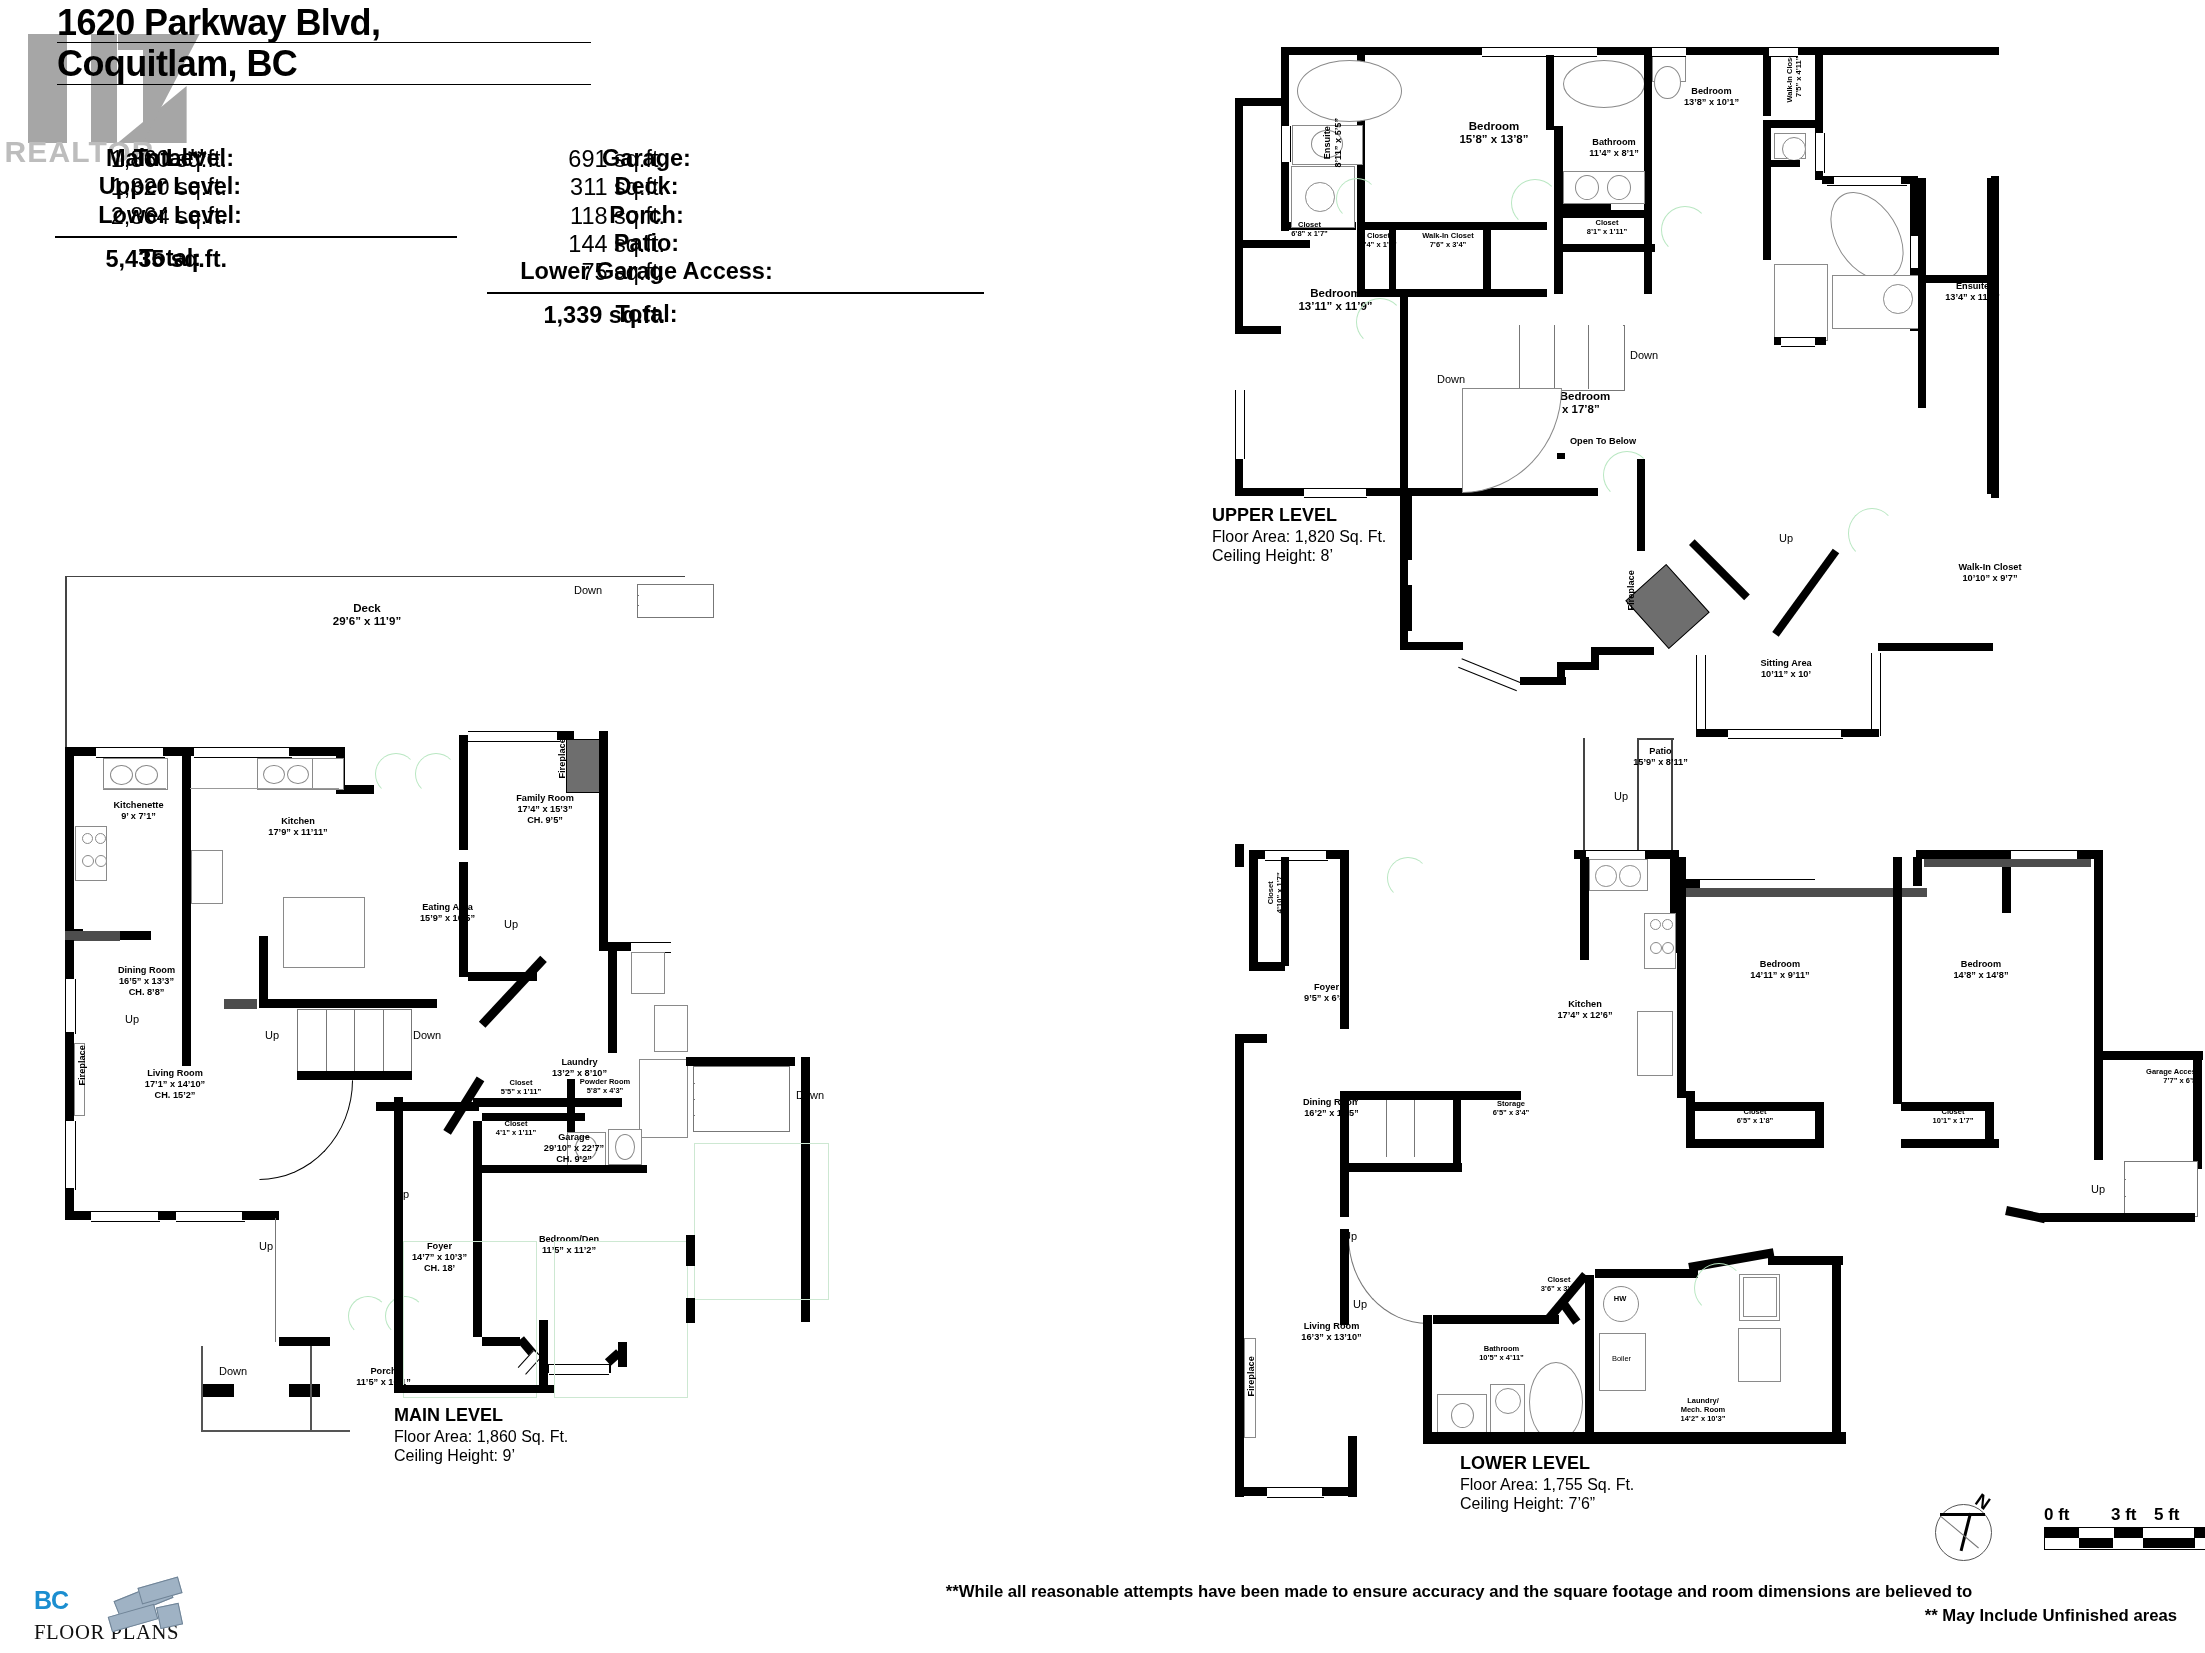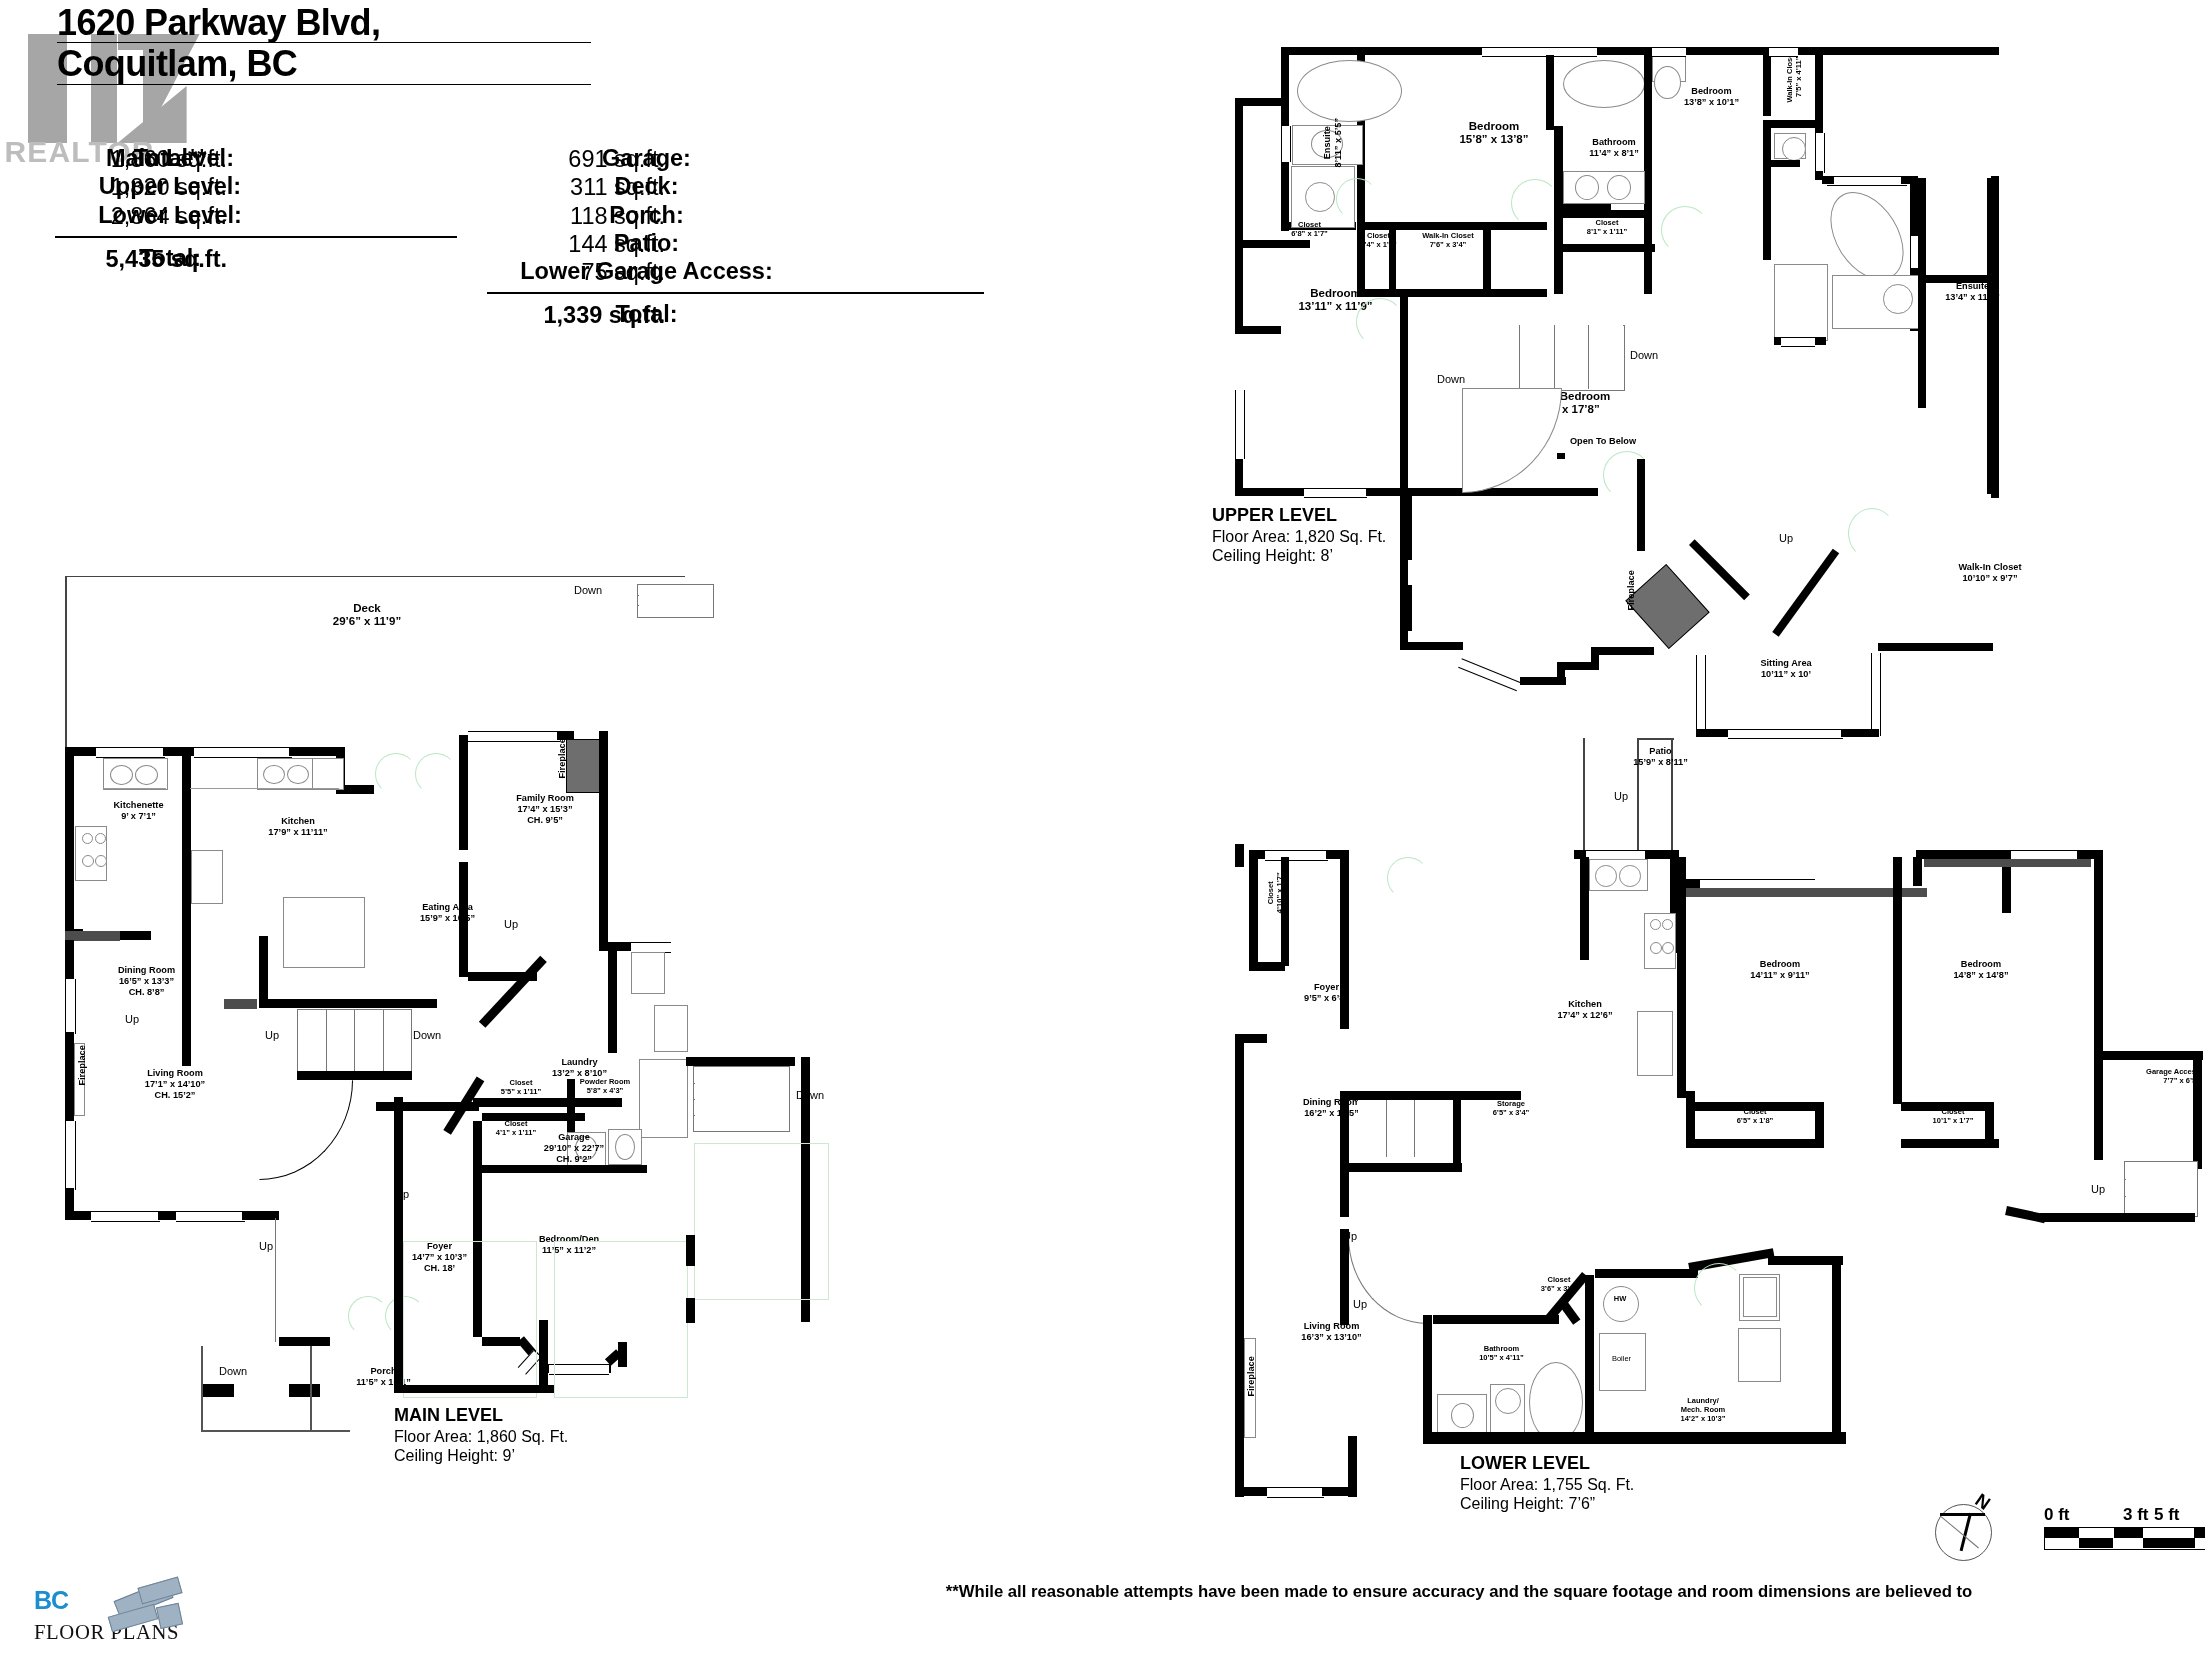--- a/index.html
+++ b/index.html
@@ -775,21 +775,21 @@
   <div class="circ"></div>
   <div class="a1"></div>
   <div class="a2"></div>
   <div class="a3"></div>
   <div class="n">N</div>
 </div>
 
 <div id="scale">
   <div class="scale-lbls">
     <span style="left:0px;">0 ft</span>
-    <span style="left:67px;margin-left:12px;">3 ft</span>
+    <span style="left:67px;">3 ft</span>
     <span style="left:110px;">5 ft</span>
 
   </div>
   <div class="scalebar">
     <div style="left:0;top:0;width:34px;height:9.8px;"></div>
     <div style="left:34px;top:9.8px;width:34px;height:9.8px;"></div>
     <div style="left:69px;top:0;width:29px;height:9.8px;"></div>
     <div style="left:98px;top:9.8px;width:52px;height:9.8px;"></div>
     <div style="left:149px;top:0;width:78px;height:9.8px;"></div>
   </div>
@@ -801,14 +801,15 @@
   <div class="sketch">
     <div style="left:11.5px;top:10.3px;width:55px;height:17px;transform:rotate(-22deg);"></div>
     <div style="left:36px;top:2.3px;width:40px;height:15px;transform:rotate(-16deg);"></div>
     <div style="left:5.7px;top:30px;width:46px;height:13.8px;transform:rotate(-16deg);"></div>
     <div style="left:55px;top:25px;width:20.7px;height:19.5px;transform:rotate(-12deg);"></div>
   </div>
 </div>
 
 <div id="disclaimer">
   <div>**While all reasonable attempts have been made to ensure accuracy and the square footage and room dimensions are believed to</div>
+  <div id="disc3">** May Include Unfinished areas</div>
 </div>
 
 
 </body></html>

